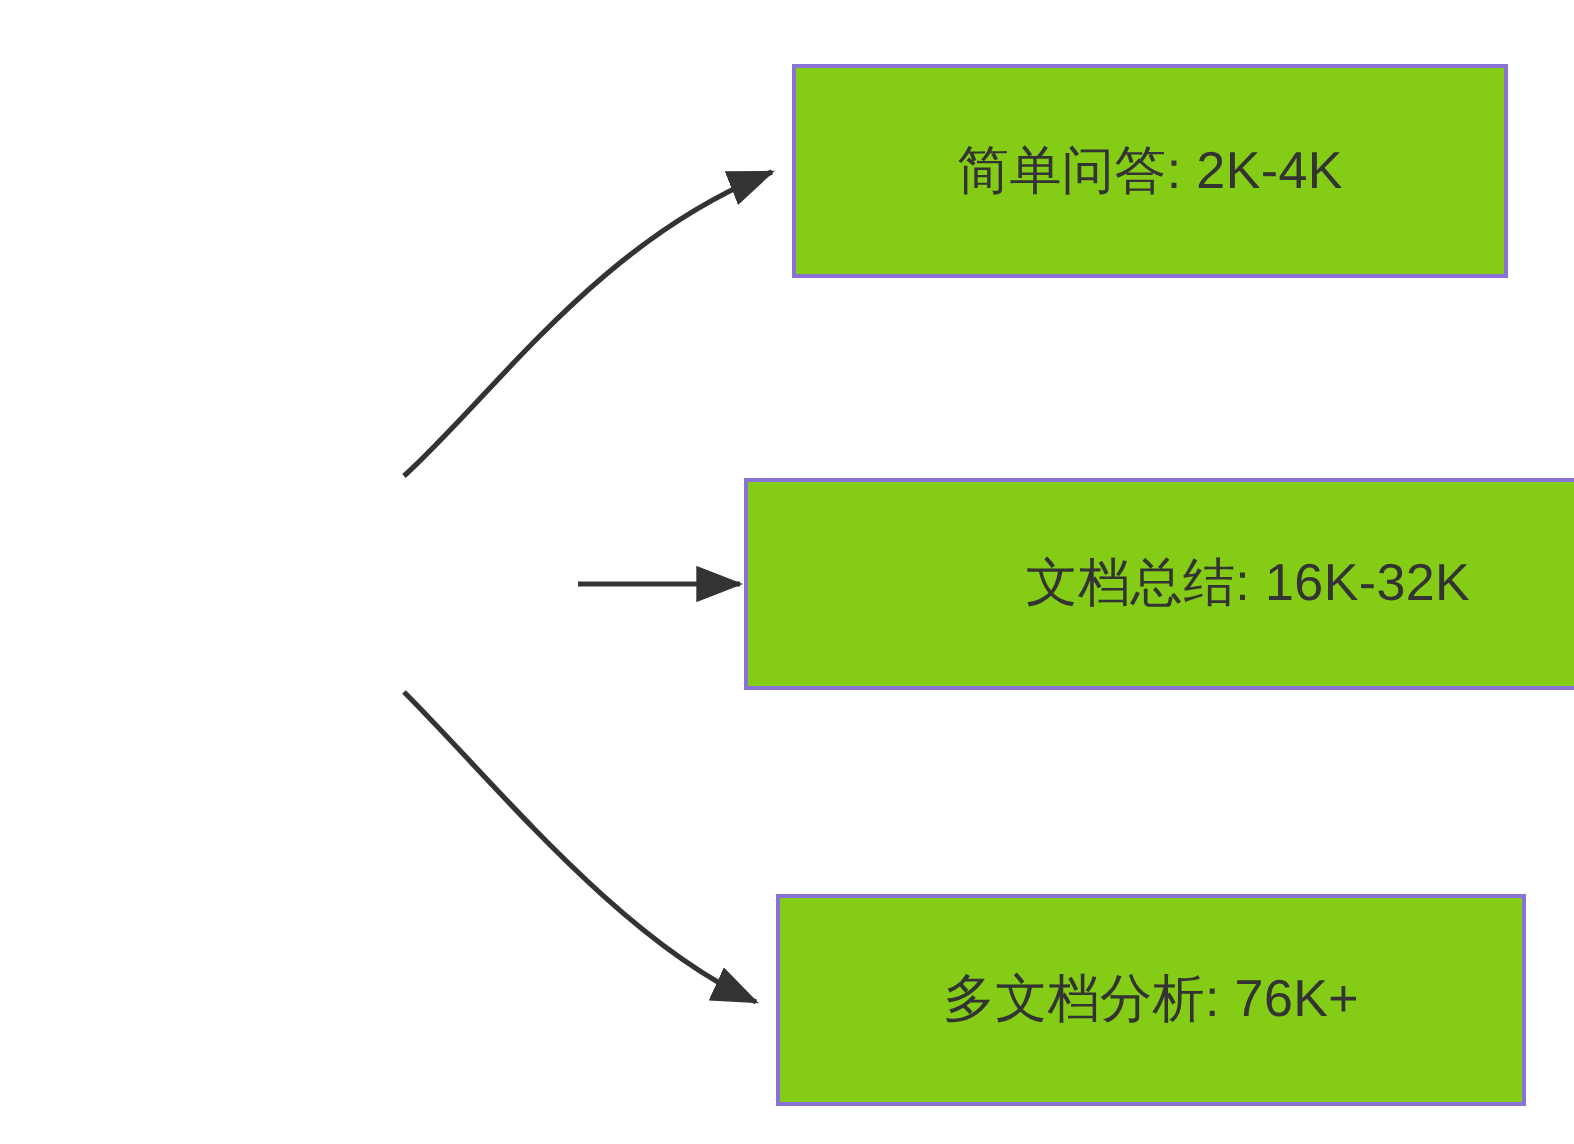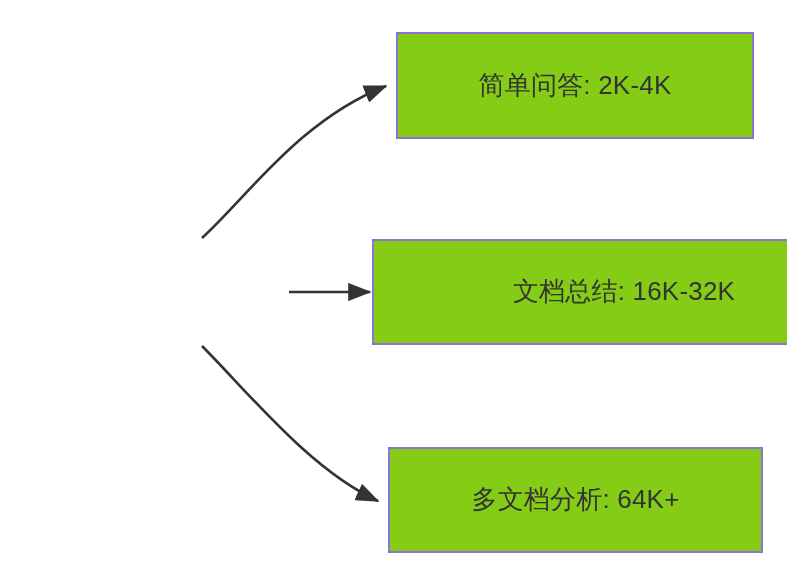--- a/index.html
+++ b/index.html
@@ -94,16 +94,16 @@
 
   <div class="node" id="node-target-0">
     <span class="node-label">简单问答: 2K-4K</span>
   </div>
 
   <div class="node" id="node-target-1">
     <span class="node-label">文档总结: 16K-32K</span>
   </div>
 
   <div class="node" id="node-target-2">
-    <span class="node-label">多文档分析: 64K+</span>
+    <span class="node-label">多文档分析: 76K+</span>
   </div>
 
 </div>
 
 </body></html>

